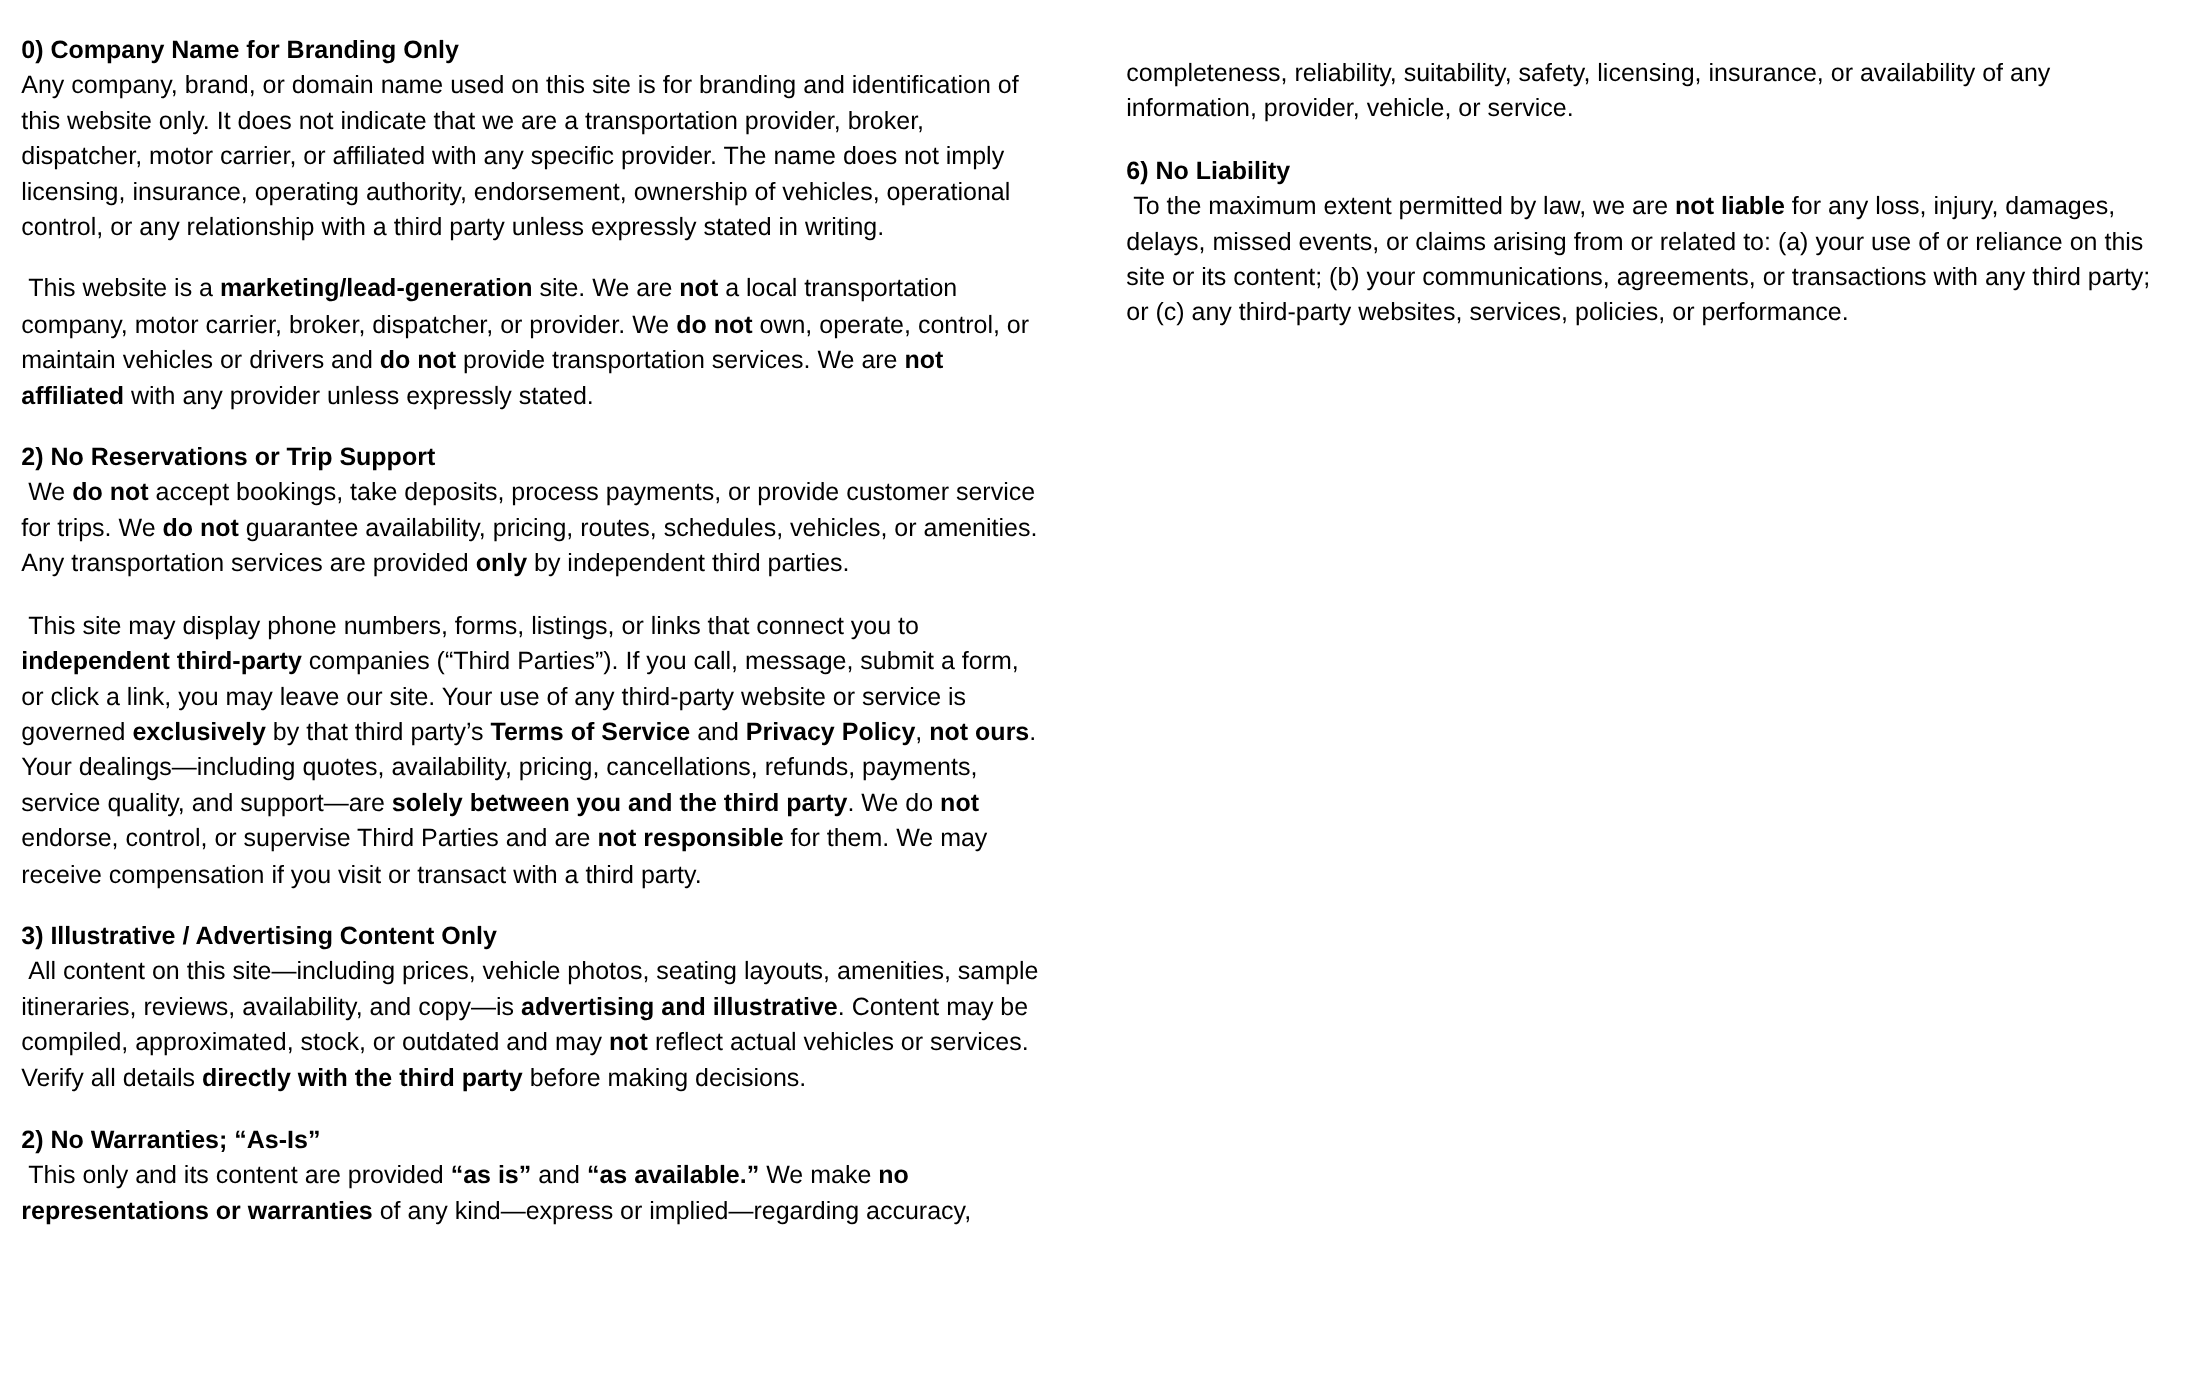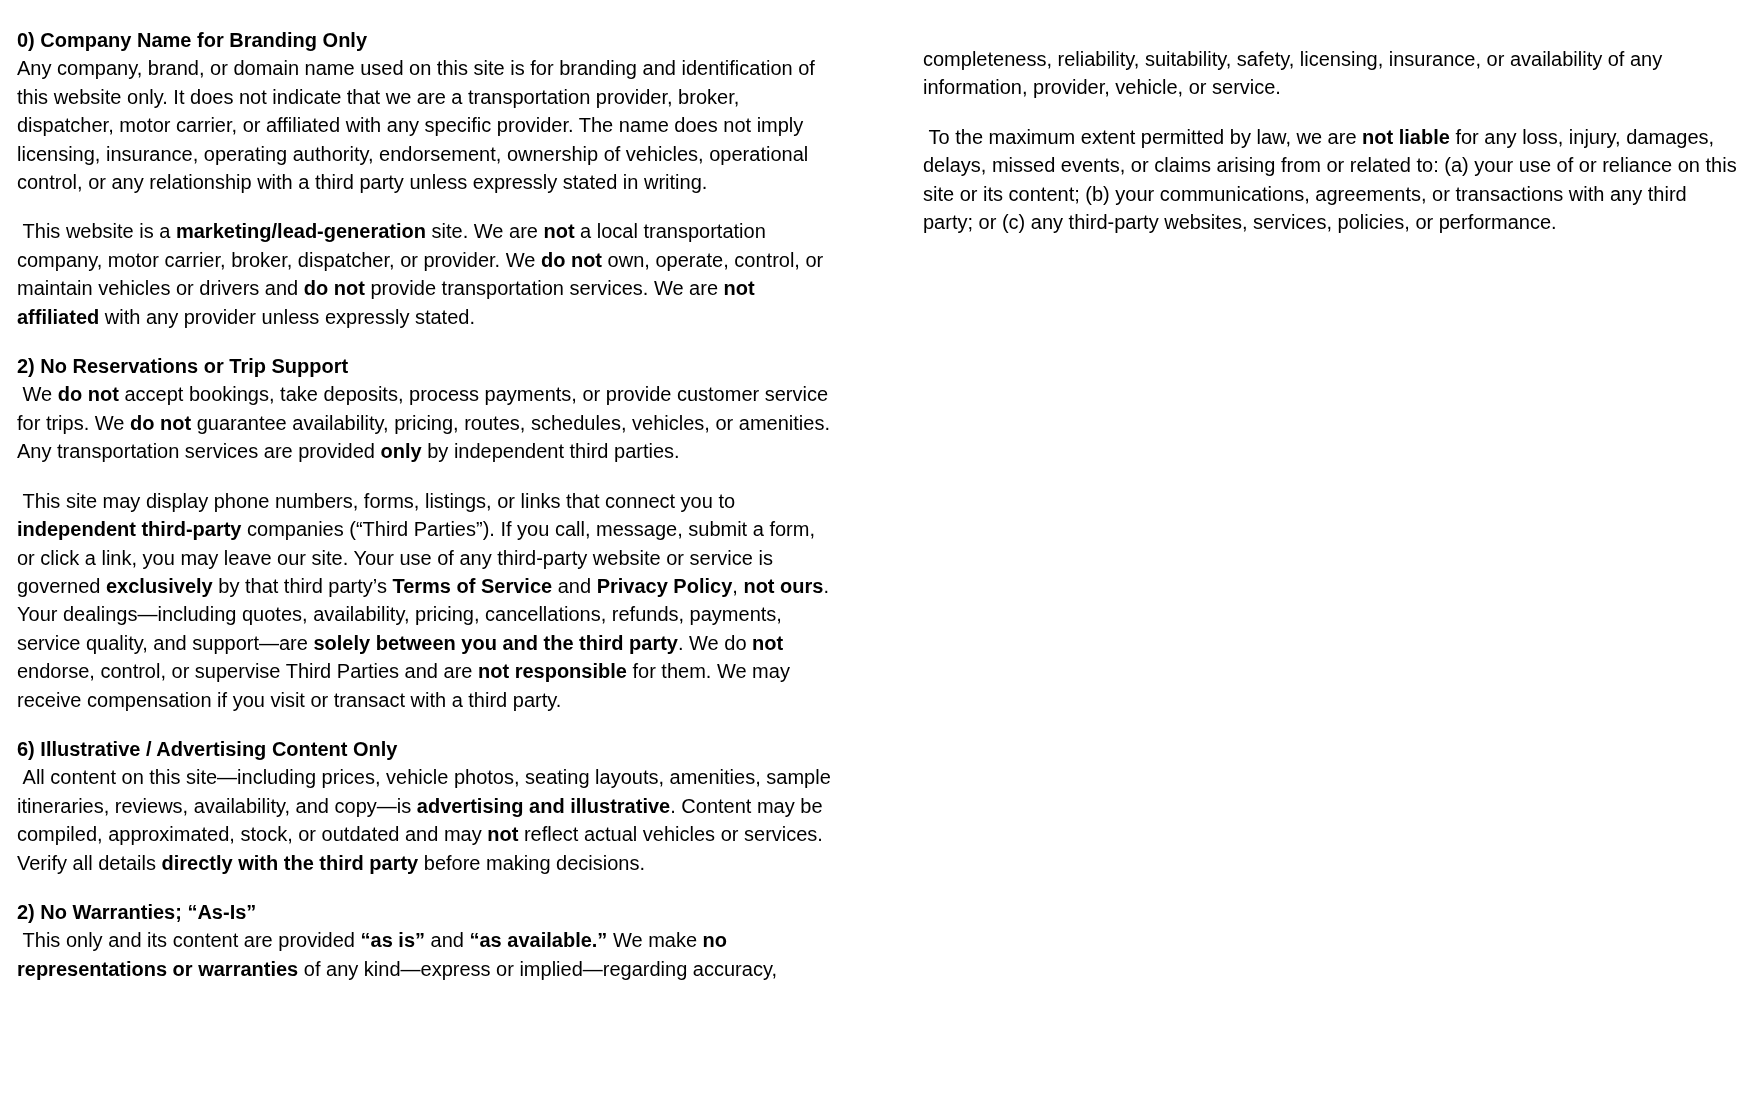--- a/index.html
+++ b/index.html
@@ -22,21 +22,21 @@
     height: 1113px;
     display: flex;
     padding: 26px 10px 0 17px;
   }
   .col {
     box-sizing: border-box;
   }
   .col-left {
     flex: 0 0 auto;
     width: 820px;
-    margin-right: 86px;
+    margin-right: 64px;
   }
   .col-right {
     flex: 1 1 auto;
     min-width: 0;
     padding-top: 19px;
   }
   .section {
     margin: 0 0 21px 0;
   }
   .heading {
@@ -65,31 +65,32 @@
         <p class="para"><span class="seg"> This website is a </span><span class="seg-bold">marketing/lead-generation</span><span class="seg"> site. We are </span><span class="seg-bold">not</span><span class="seg"> a local transportation company, motor carrier, broker, dispatcher, or provider. We </span><span class="seg-bold">do not</span><span class="seg"> own, operate, control, or maintain vehicles or drivers and </span><span class="seg-bold">do not</span><span class="seg"> provide transportation services. We are </span><span class="seg-bold">not affiliated</span><span class="seg"> with any provider unless expressly stated.</span></p>
       </div>
       <div class="section">
         <div class="heading">2) No Reservations or Trip Support</div>
         <p class="para"><span class="seg"> We </span><span class="seg-bold">do not</span><span class="seg"> accept bookings, take deposits, process payments, or provide customer service for trips. We </span><span class="seg-bold">do not</span><span class="seg"> guarantee availability, pricing, routes, schedules, vehicles, or amenities. Any transportation services are provided </span><span class="seg-bold">only</span><span class="seg"> by independent third parties.</span></p>
       </div>
       <div class="section">
         <p class="para"><span class="seg"> This site may display phone numbers, forms, listings, or links that connect you to </span><span class="seg-bold">independent third-party</span><span class="seg"> companies (“Third Parties”). If you call, message, submit a form, or click a link, you may leave our site. Your use of any third-party website or service is governed </span><span class="seg-bold">exclusively</span><span class="seg"> by that third party’s </span><span class="seg-bold">Terms of Service</span><span class="seg"> and </span><span class="seg-bold">Privacy Policy</span><span class="seg">, </span><span class="seg-bold">not ours</span><span class="seg">. Your dealings—including quotes, availability, pricing, cancellations, refunds, payments, service quality, and support—are </span><span class="seg-bold">solely between you and the third party</span><span class="seg">. We do </span><span class="seg-bold">not</span><span class="seg"> endorse, control, or supervise Third Parties and are </span><span class="seg-bold">not responsible</span><span class="seg"> for them. We may receive compensation if you visit or transact with a third party.</span></p>
       </div>
       <div class="section">
-        <div class="heading">6) Illustrative / Advertising Content Only</div>
+        <div class="heading">3) Illustrative / Advertising Content Only</div>
         <p class="para"><span class="seg"> All content on this site—including prices, vehicle photos, seating layouts, amenities, sample itineraries, reviews, availability, and copy—is </span><span class="seg-bold">advertising and illustrative</span><span class="seg">. Content may be compiled, approximated, stock, or outdated and may </span><span class="seg-bold">not</span><span class="seg"> reflect actual vehicles or services. Verify all details </span><span class="seg-bold">directly with the third party</span><span class="seg"> before making decisions.</span></p>
       </div>
       <div class="section">
         <div class="heading">2) No Warranties; “As-Is”</div>
         <p class="para"><span class="seg"> This only and its content are provided </span><span class="seg-bold">“as is”</span><span class="seg"> and </span><span class="seg-bold">“as available.”</span><span class="seg"> We make </span><span class="seg-bold">no representations or warranties</span><span class="seg"> of any kind—express or implied—regarding accuracy,</span></p>
       </div>
     </div>
   <div class="col col-right">
       <div class="section">
         <p class="para"><span class="seg">completeness, reliability, suitability, safety, licensing, insurance, or availability of any information, provider, vehicle, or service.</span></p>
       </div>
       <div class="section">
+        <div class="heading">6) No Liability</div>
         <p class="para"><span class="seg"> To the maximum extent permitted by law, we are </span><span class="seg-bold">not liable</span><span class="seg"> for any loss, injury, damages, delays, missed events, or claims arising from or related to: (a) your use of or reliance on this site or its content; (b) your communications, agreements, or transactions with any third party; or (c) any third-party websites, services, policies, or performance.</span></p>
       </div>
       <div class="section">
       </div>
     </div>
 </div>
 
 </body></html>

